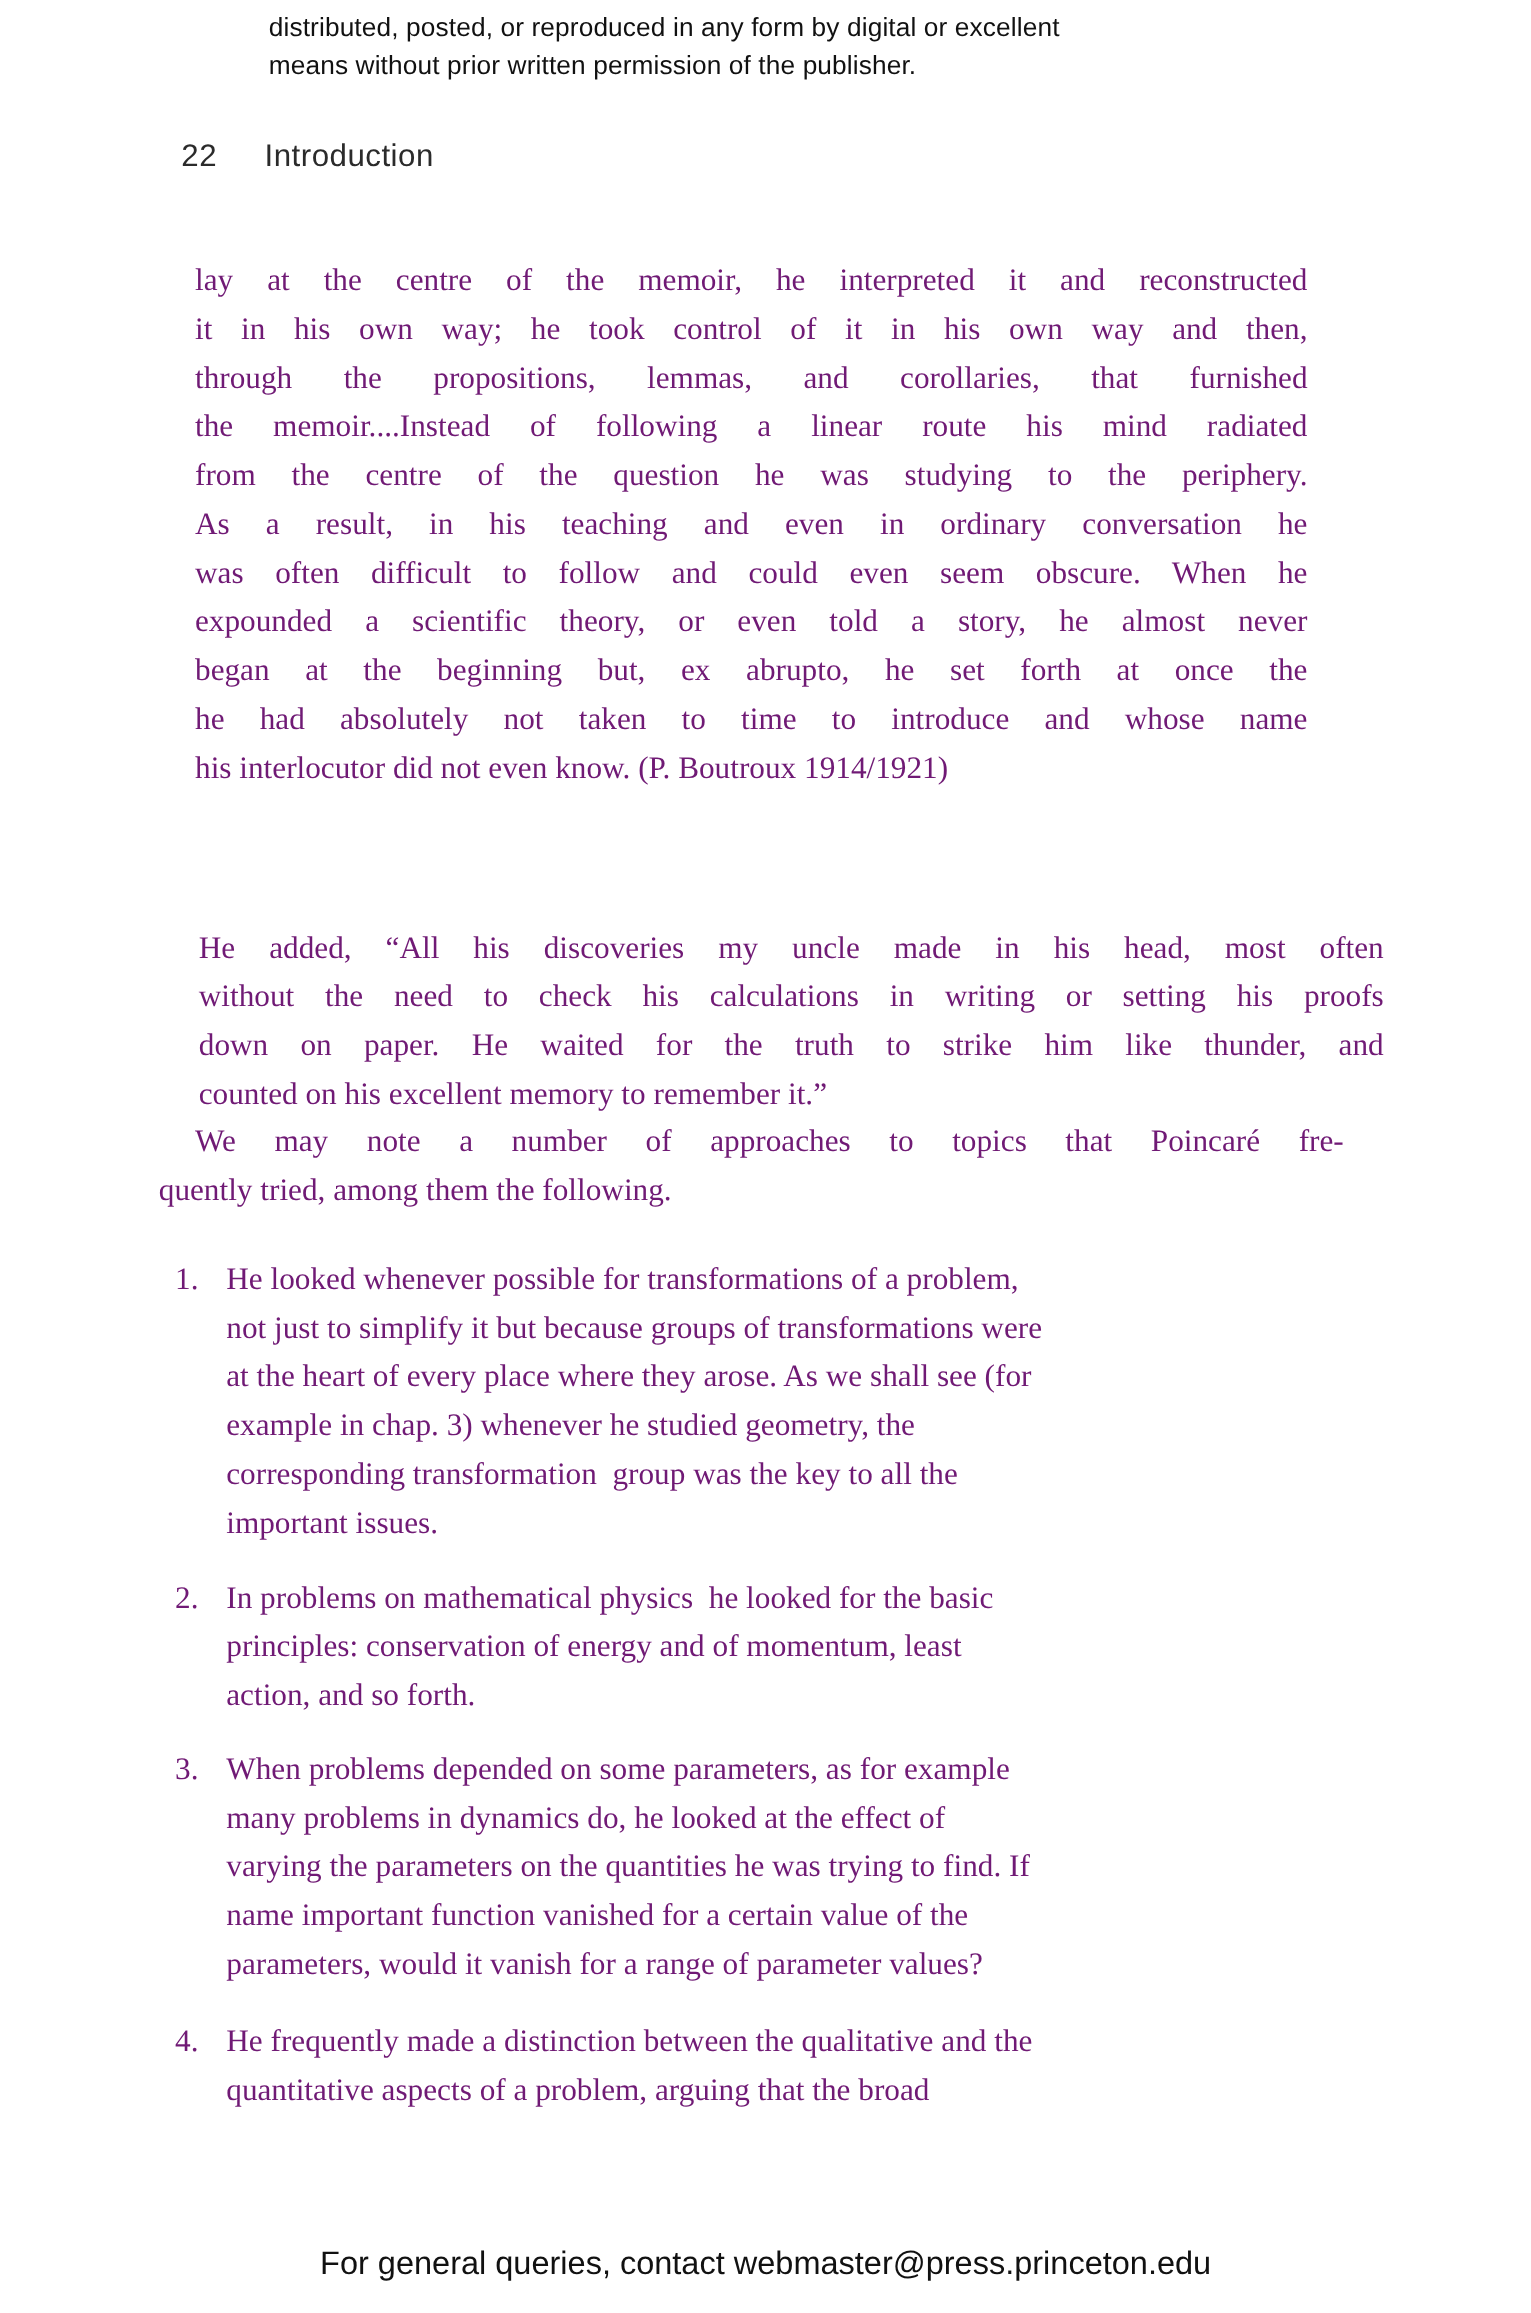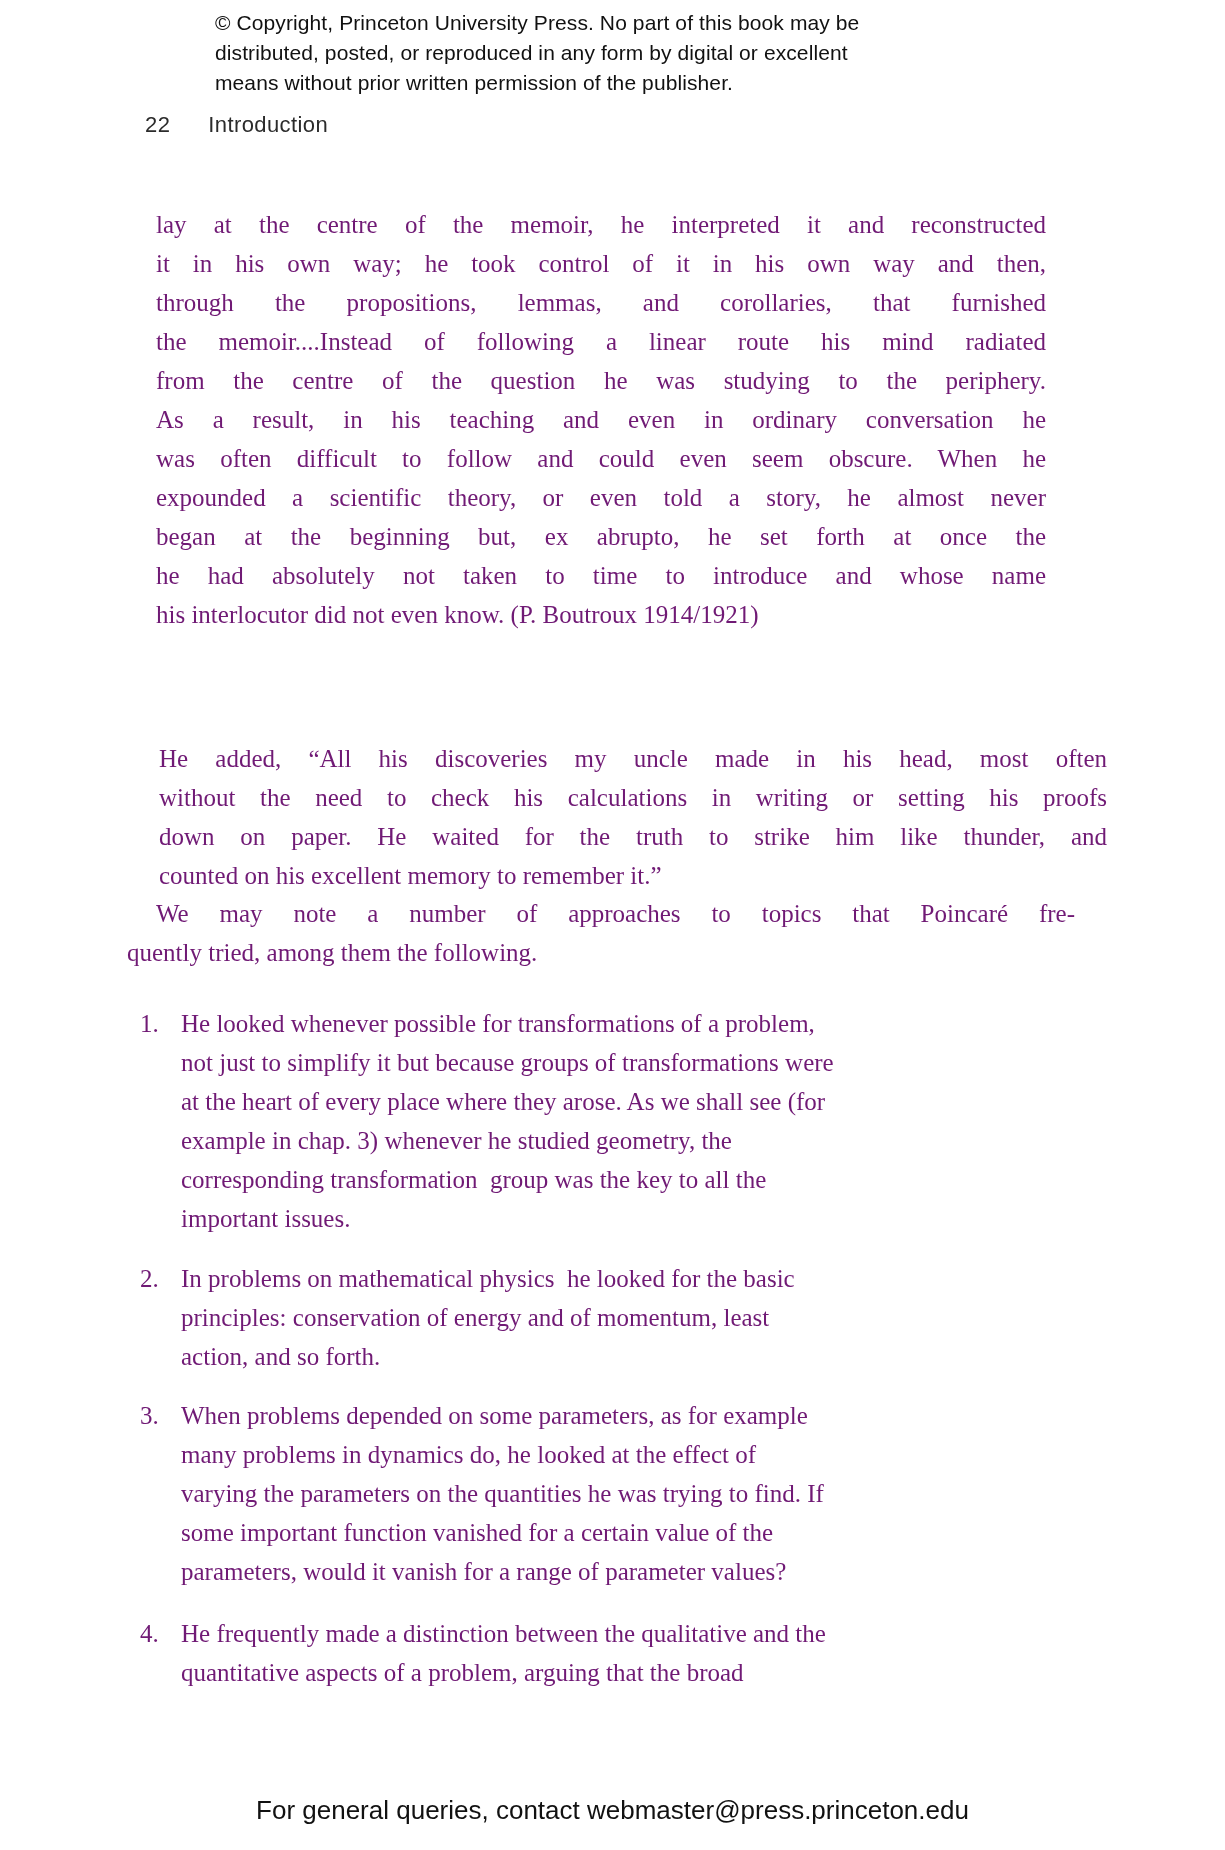--- a/index.html
+++ b/index.html
@@ -17,21 +17,21 @@
   .copyright {
     position: absolute;
     left: 215px; top: 8px;
     font-size: 21px; line-height: 30px;
     letter-spacing: 0.1px;
     white-space: pre-wrap;
   }
   .pagehead {
     position: absolute;
     left: 145px; top: 112px;
-    font-size: 22px; line-height: 26px;
+    font-size: 25px; line-height: 26px;
     color: #2b2b2b;
     display: flex; gap: 38px;
     letter-spacing: 0.4px;
   }
 
   .textblock { position: absolute; font-size: 25px; line-height: 39px; }
   .tline { white-space: pre-wrap; }
   .justify .tline { text-align: justify; text-align-last: justify; text-justify: inter-word; }
   .justify .tline:last-child { text-align-last: left; }
   .indent-first .tline:first-child { text-indent: 29px; }
@@ -56,21 +56,21 @@
     text-align: center;
     font-size: 26px; line-height: 26px;
   }
   .footer span { white-space: pre-wrap; }
 </style>
 </head>
 <body>
 
 <div class="page">
 
-  <div class="copyright sans"><div class="tline">© Copyright, Princeton University Press. No part of this book may be</div><div class="tline">distributed, posted, or reproduced in any form by digital or excellent</div><div class="tline">means without prior written permission of the publisher.</div></div>
+  <div class="copyright sans"><div class="tline">distributed, posted, or reproduced in any form by digital or excellent</div><div class="tline">means without prior written permission of the publisher.</div></div>
 
   <div class="pagehead sans">
     <span>22</span>
     <span>Introduction</span>
   </div>
 
   <div class="textblock serif blockquote justify">
       <div class="tline">lay at the centre of the memoir, he interpreted it and reconstructed</div>
       <div class="tline">it in his own way; he took control of it in his own way and then,</div>
       <div class="tline">through the propositions, lemmas, and corollaries, that furnished</div>
@@ -118,21 +118,21 @@
           <div class="tline">action, and so forth.</div>
         </div>
     </div>
 
     <div class="list-item serif item3">
       <span class="item-number serif">3.</span>
       <div>
           <div class="tline">When problems depended on some parameters, as for example</div>
           <div class="tline">many problems in dynamics do, he looked at the effect of</div>
           <div class="tline">varying the parameters on the quantities he was trying to find. If</div>
-          <div class="tline">some important function vanished for a certain value of the</div>
+          <div class="tline">name important function vanished for a certain value of the</div>
           <div class="tline">parameters, would it vanish for a range of parameter values?</div>
         </div>
     </div>
 
     <div class="list-item serif item4">
       <span class="item-number serif">4.</span>
       <div>
           <div class="tline">He frequently made a distinction between the qualitative and the</div>
           <div class="tline">quantitative aspects of a problem, arguing that the broad</div>
         </div>

